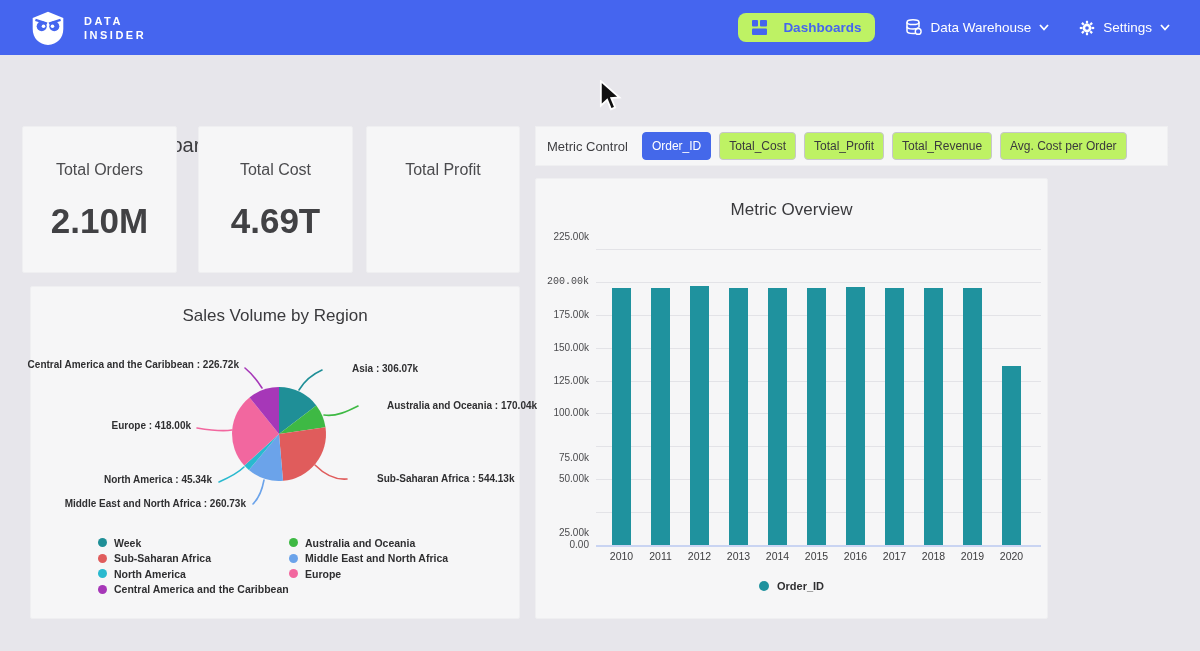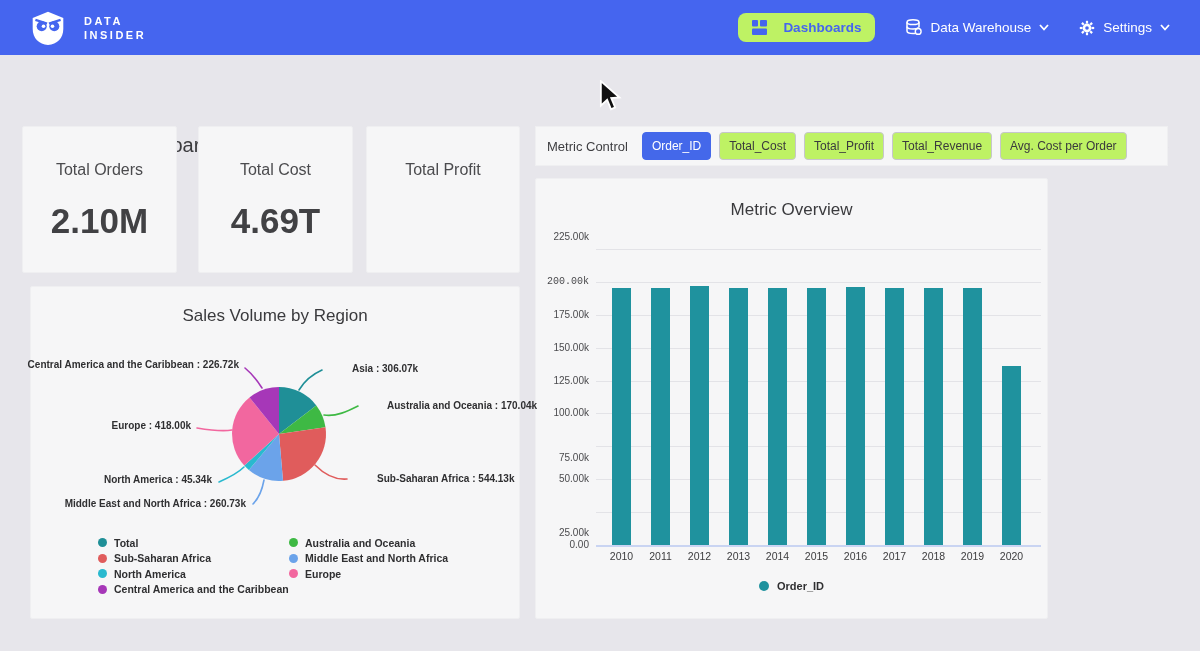--- a/index.html
+++ b/index.html
@@ -283,21 +283,21 @@
     <div class="pie-label" style="left:293px; top:76px;">Asia : 306.07k</div>
     <div class="pie-label" style="left:328px; top:113px;">Australia and Oceania : 170.04k</div>
     <div class="pie-label" style="left:318px; top:186px;">Sub-Saharan Africa : 544.13k</div>
     <div class="pie-label r" style="right:273px; top:211px;">Middle East and North Africa : 260.73k</div>
     <div class="pie-label r" style="right:307px; top:187px;">North America : 45.34k</div>
     <div class="pie-label r" style="right:328px; top:133px;">Europe : 418.00k</div>
     <div class="pie-label r" style="right:280px; top:72px;">Central America and the Caribbean : 226.72k</div>
     <div class="pie-legend-col" id="pie-legend-0" style="left:67px;">
         <div class="pl-item">
           <span class="dot" style="background: rgb(31, 143, 151);"></span>
-          <span>Total</span>
+          <span>Week</span>
         </div>
         <div class="pl-item">
           <span class="dot" style="background: rgb(224, 92, 92);"></span>
           <span>Sub-Saharan Africa</span>
         </div>
         <div class="pl-item">
           <span class="dot" style="background: rgb(41, 185, 207);"></span>
           <span>North America</span>
         </div>
         <div class="pl-item">

